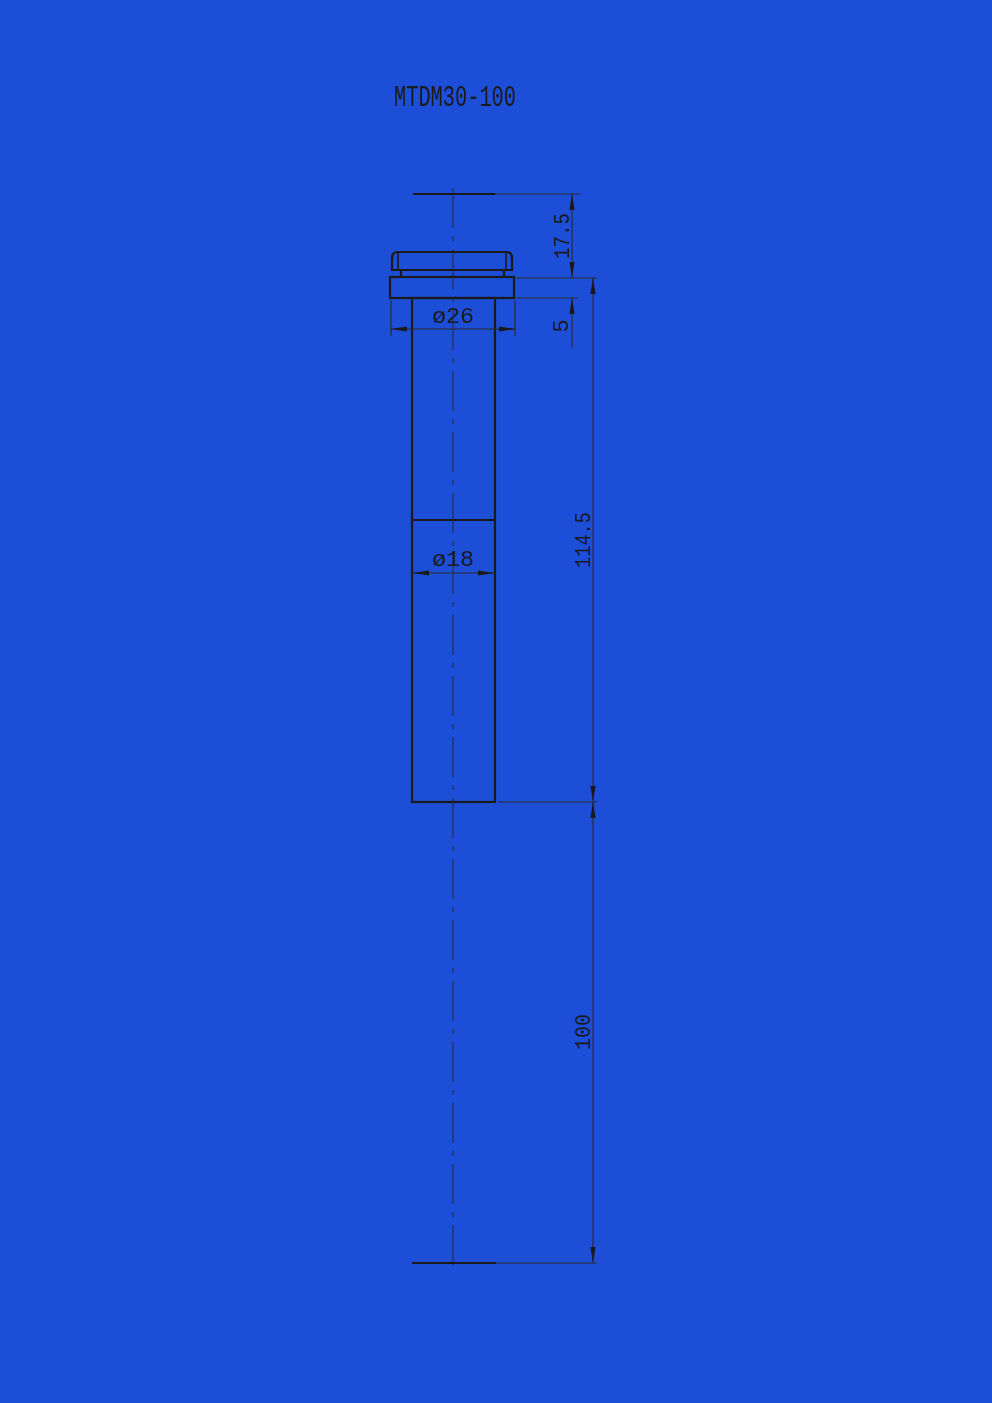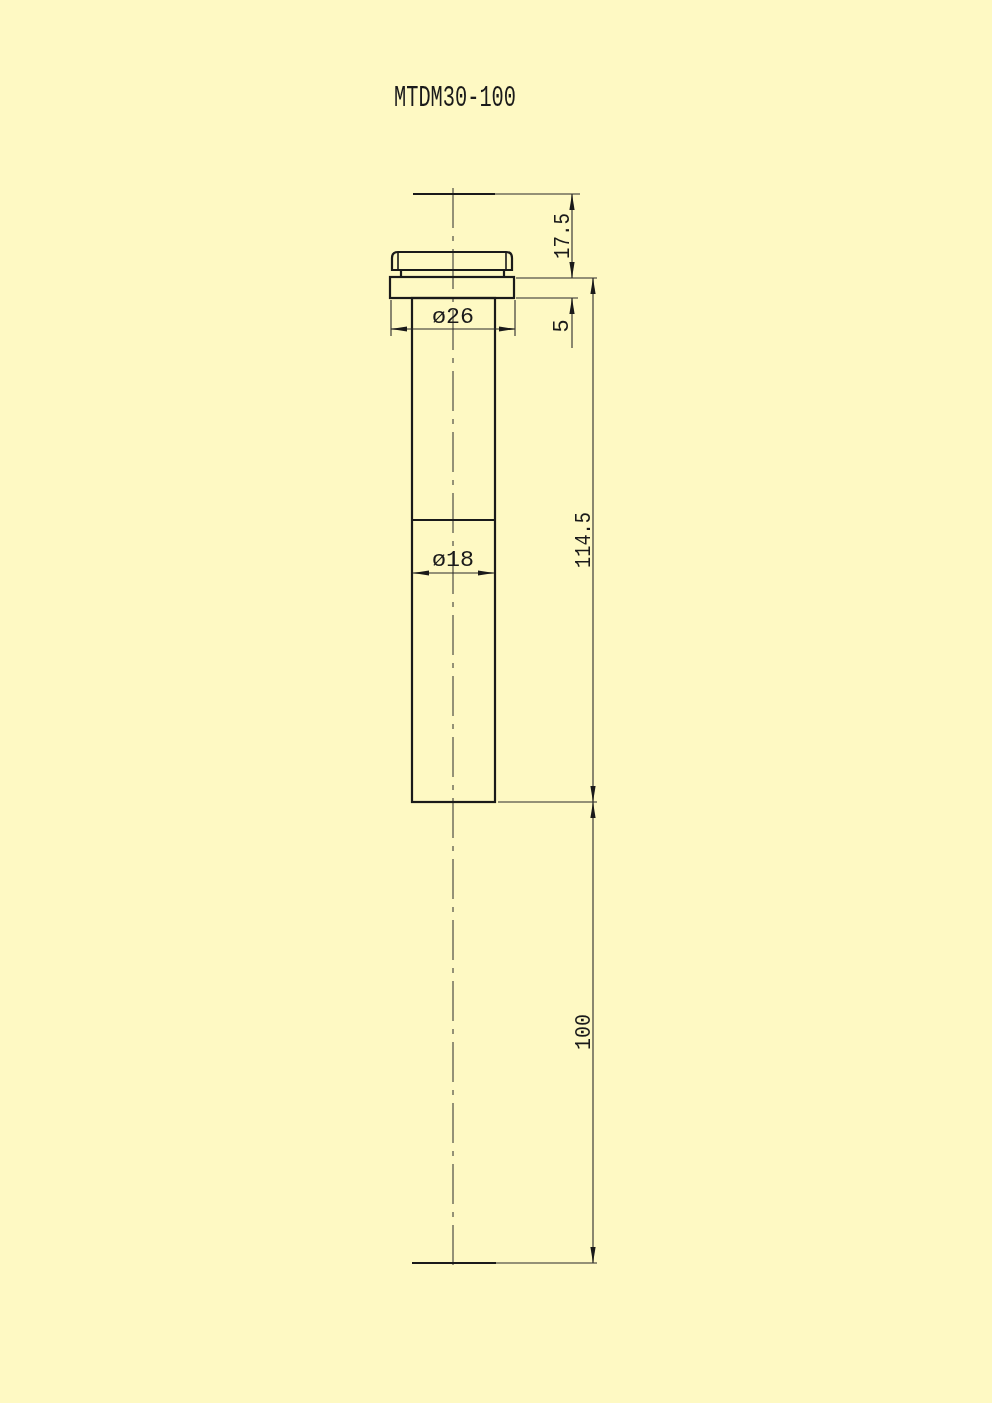--- a/index.html
+++ b/index.html
@@ -4,21 +4,21 @@
 <style>
   html, body {
     margin: 0;
     padding: 0;
     background: #ffffff;
   }
   .page {
     position: relative;
     width: 992px;
     height: 1403px;
-    background: #fef9c3;
+    background: #1d4ed8;
     overflow: hidden;
   }
   svg { display: block; }
   .title-text {
     font-family: "Liberation Mono", "DejaVu Sans Mono", monospace;
     font-size: 30px;
     fill: #1a1a1a;
     letter-spacing: 0px;
   }
   .dim-text {

